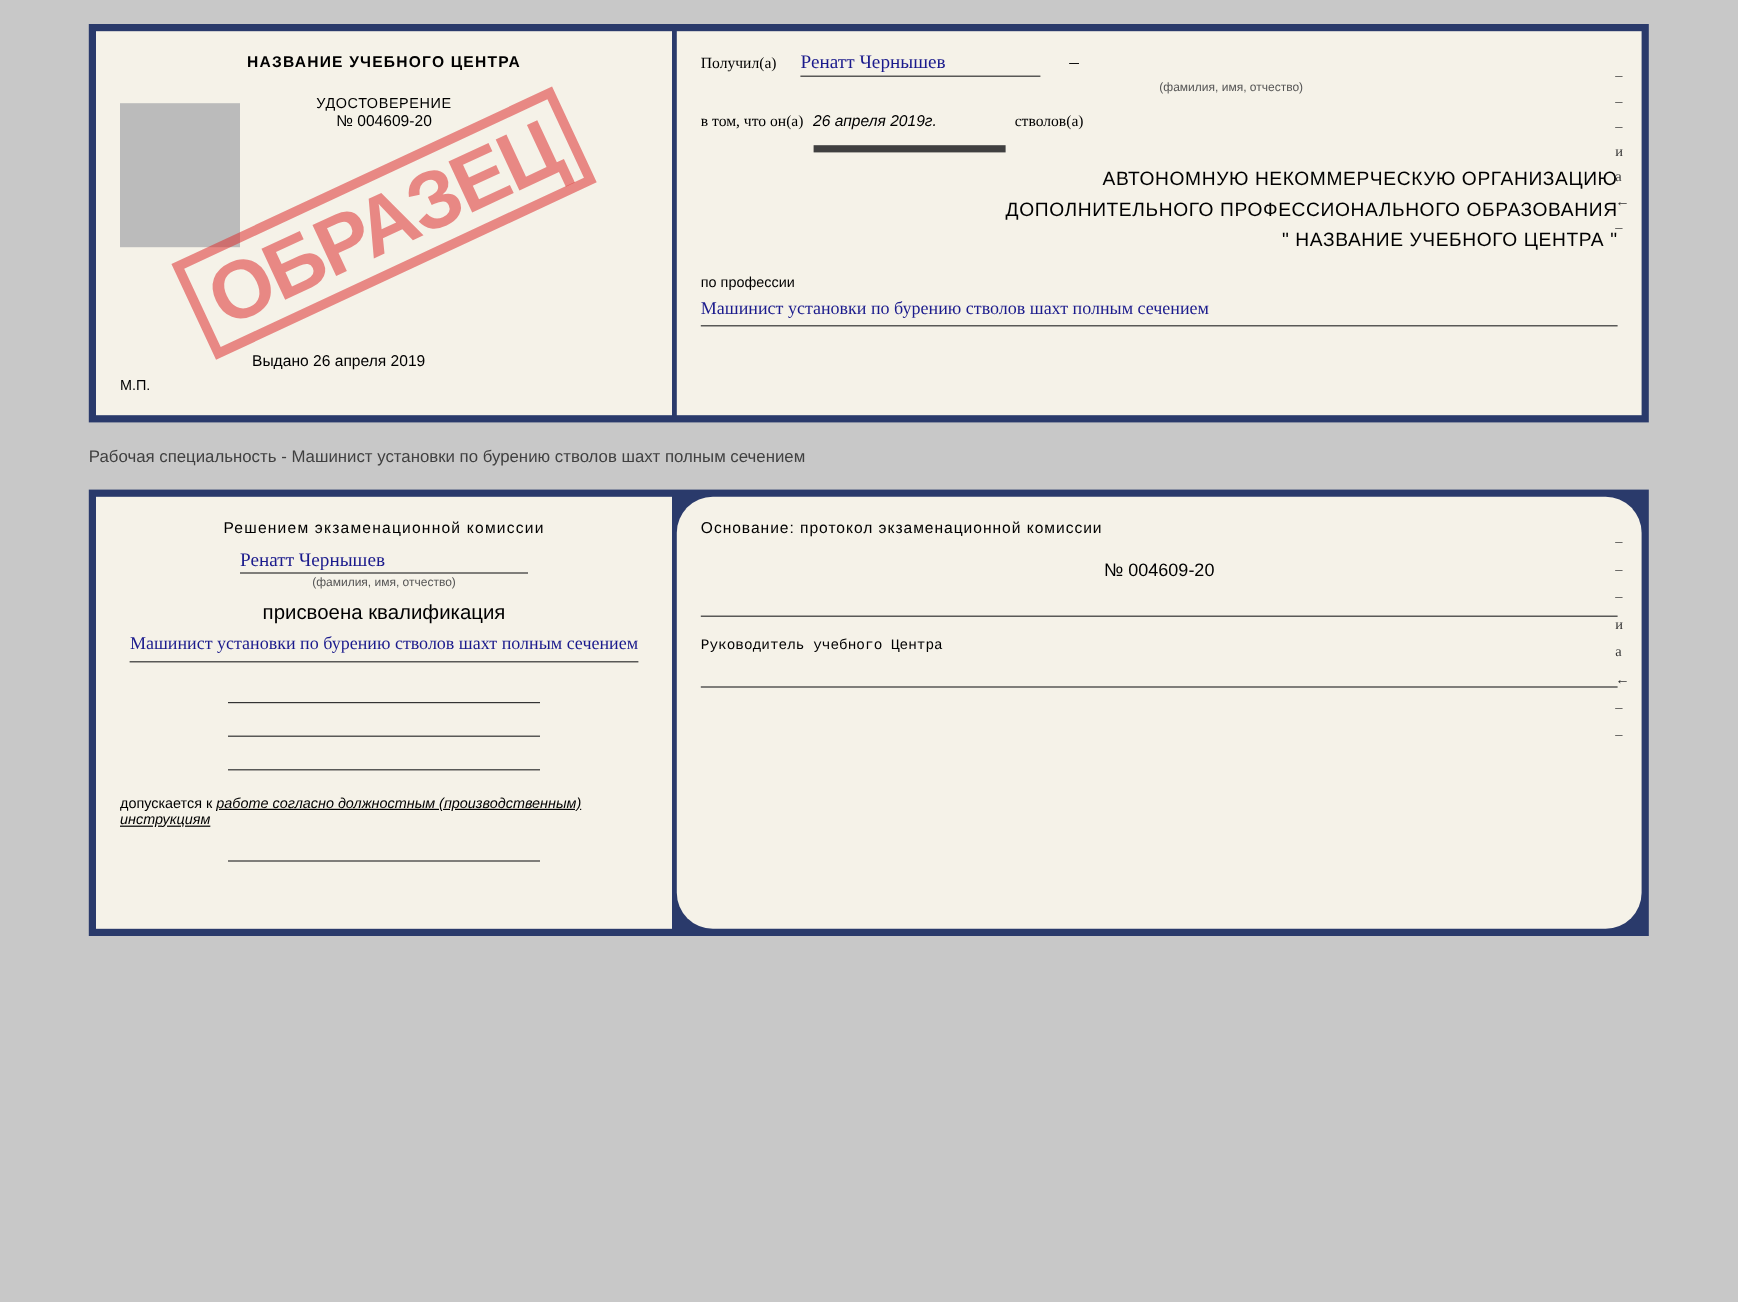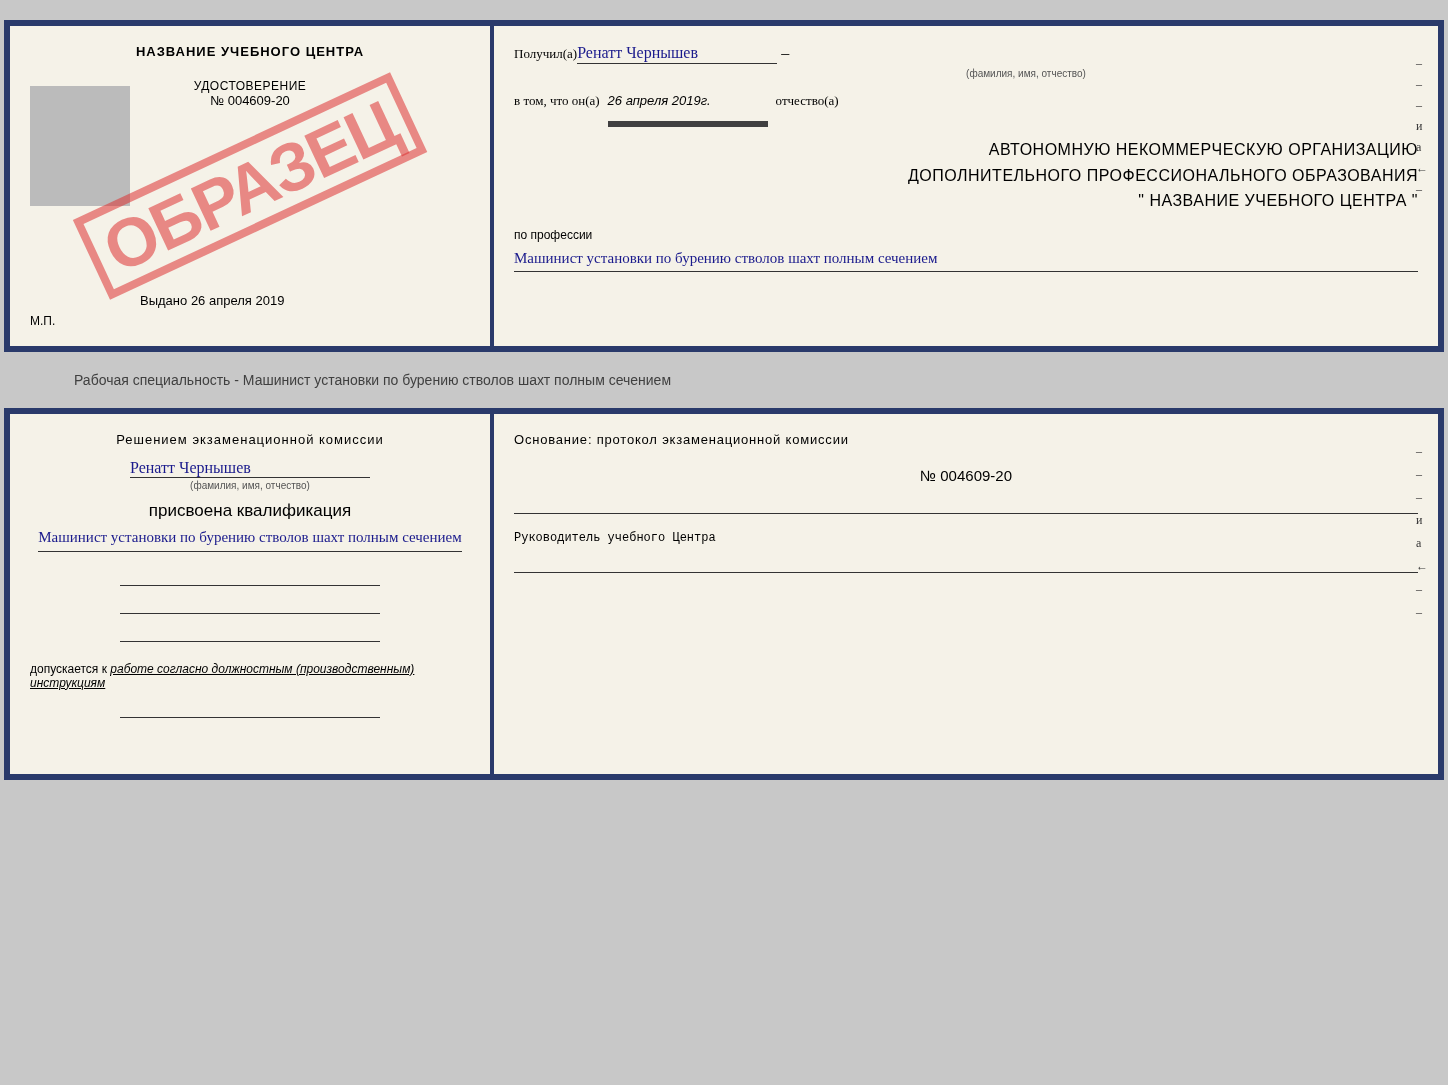--- a/index.html
+++ b/index.html
@@ -10,21 +10,21 @@
       min-height: 1085px;
       display: flex;
       flex-direction: column;
       align-items: center;
       padding: 20px;
       gap: 16px;
     }
 
     .document-section {
       display: flex;
-      width: 1440px;
+      width: 1300px;
       background: #2a3a6b;
       padding: 6px;
       gap: 4px;
     }
 
     .doc-panel {
       background: #f5f2e8;
       flex: 1;
       padding: 18px 20px;
       position: relative;
@@ -114,21 +114,21 @@
       padding: 2px 10px;
       white-space: nowrap;
       z-index: 3;
       pointer-events: none;
       line-height: 1;
     }
 
     .poluchil-row {
       display: flex;
       align-items: baseline;
-      gap: 0;
+      gap: 20px;
       margin-bottom: 4px;
       flex-wrap: wrap;
     }
 
     .poluchil-label {
       font-size: 13px;
     }
 
     .poluchil-name {
       font-family: 'Segoe Script', 'Comic Sans MS', cursive;
@@ -358,21 +358,21 @@
     <div class="poluchil-row">
       <span class="poluchil-label">Получил(а)</span>
       <span class="poluchil-name">Ренатт Чернышев</span>
       <span>&nbsp;–</span>
     </div>
     <span class="fio-hint" style="margin-left:120px; margin-bottom:4px;">(фамилия, имя, отчество)</span>
 
     <div class="vtom-row">
       <span>в том, что он(а)</span>
       <span class="vtom-date">26 апреля 2019г.</span>
-      <span>отчество(а)</span>
+      <span>стволов(а)</span>
     </div>
 
     <div class="org-block">
       <div>АВТОНОМНУЮ НЕКОММЕРЧЕСКУЮ ОРГАНИЗАЦИЮ</div>
       <div>ДОПОЛНИТЕЛЬНОГО ПРОФЕССИОНАЛЬНОГО ОБРАЗОВАНИЯ</div>
       <div>" НАЗВАНИЕ УЧЕБНОГО ЦЕНТРА "</div>
     </div>
 
     <div class="po-professii">по профессии</div>
     <div>
@@ -417,21 +417,21 @@
     </div>
 
     <div class="dopuskaetsya-row">
       <span>допускается к</span>
       <span class="dopusk-text">работе согласно должностным (производственным) инструкциям</span>
     </div>
     <div class="sig-line" style="margin-top:8px;"></div>
 
   </div>
 
-  <div class="doc-panel right bottom-right-panel" style="position:relative; min-height:360px;">
+  <div class="doc-panel right bottom-right-panel" style="position:relative; min-height:360px;border-radius:30px;">
 
     <div class="osnovanie-title">Основание: протокол экзаменационной  комиссии</div>
 
     <div class="protocol-number">№  004609-20</div>
 
 
     <div class="sig-line-right"></div>
 
     <div class="rukovoditell-label">Руководитель учебного Центра</div>
     <div class="sig-line-right"></div>

